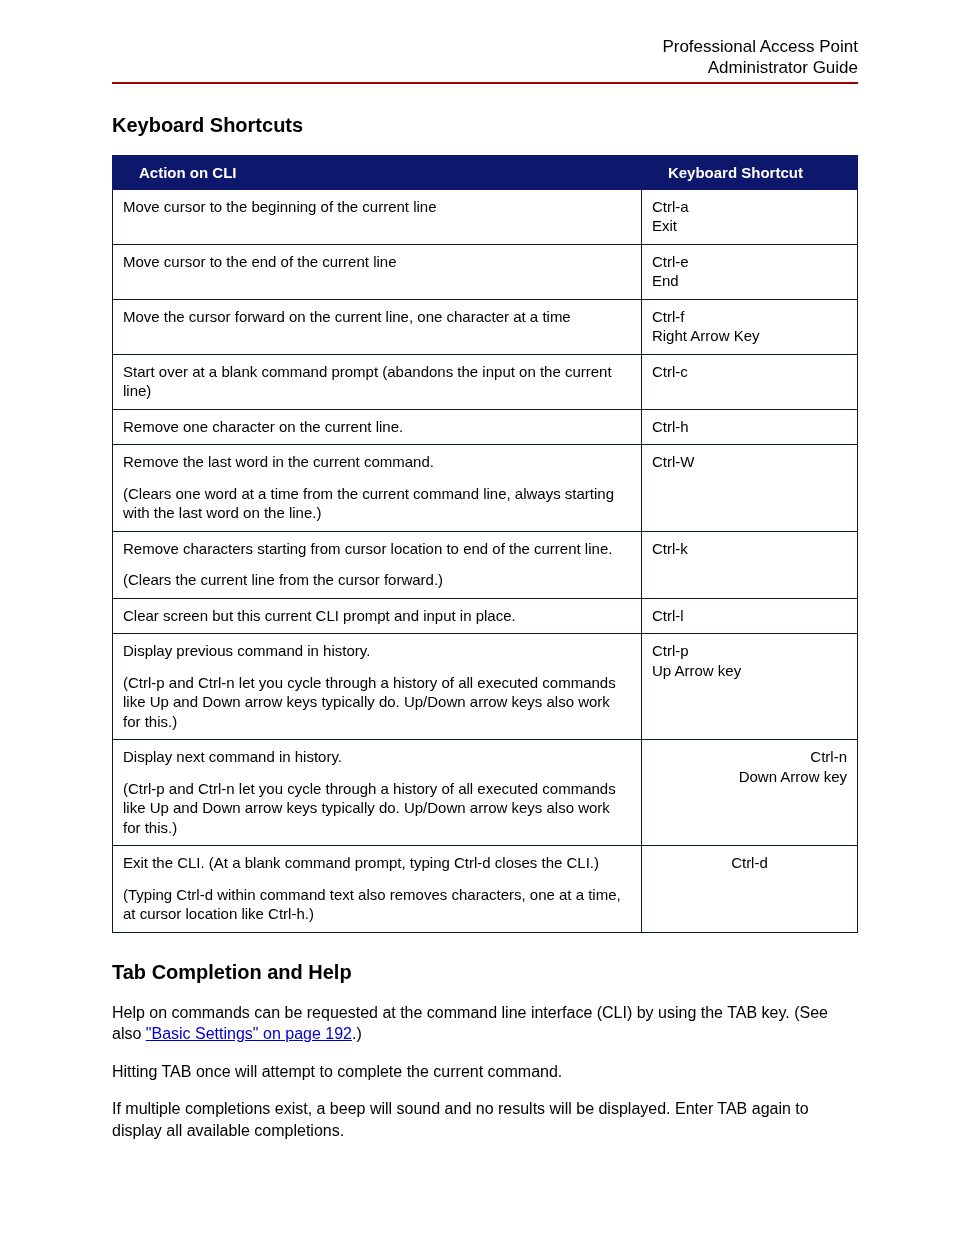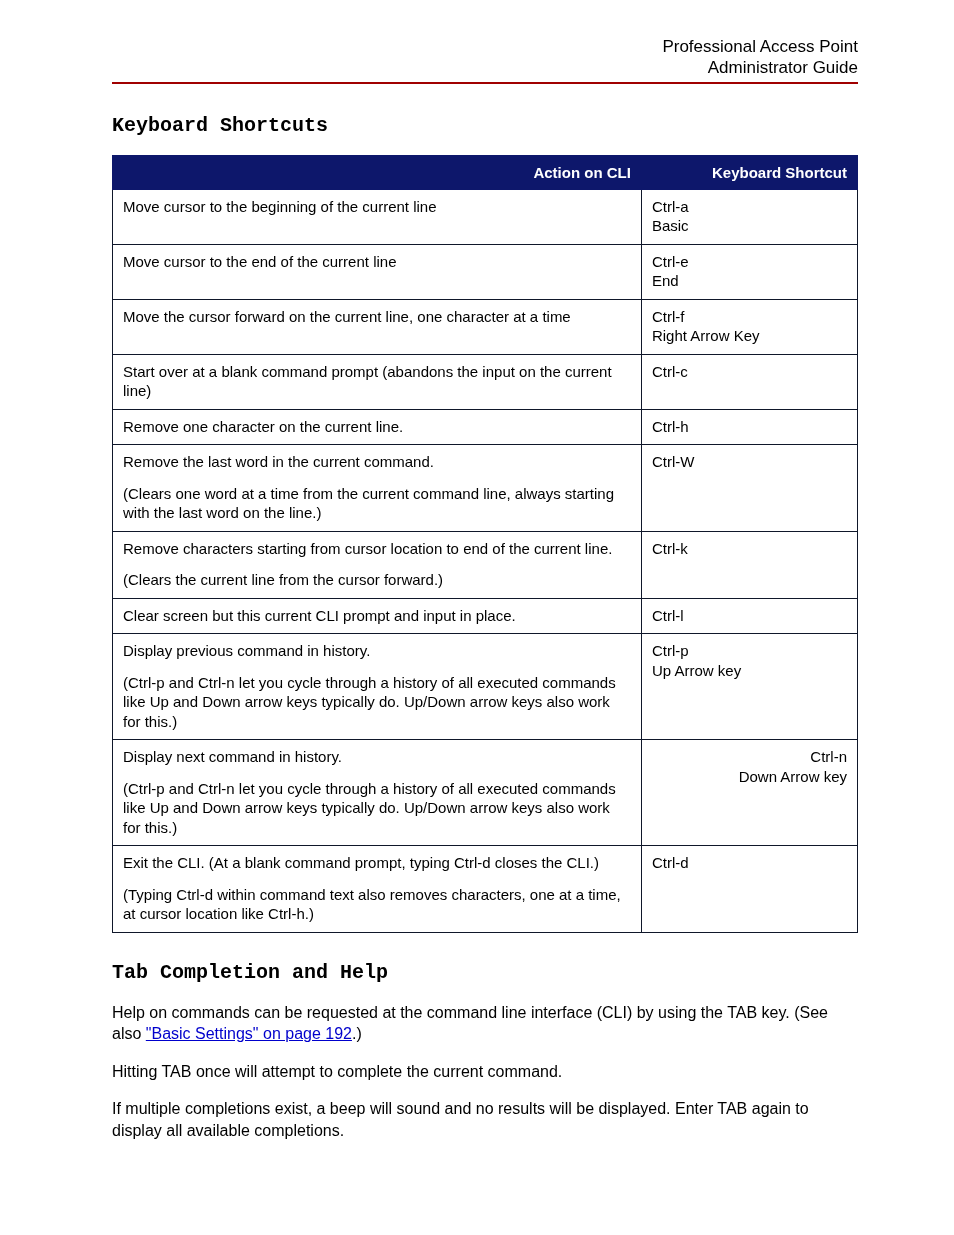--- a/index.html
+++ b/index.html
@@ -19,39 +19,39 @@
     font-size: 17px;
     line-height: 1.25;
     margin-bottom: 3px;
   }
   .red-rule {
     border: none;
     border-top: 2px solid #a00000;
     margin: 0 0 30px 0;
   }
   h2 {
-    font-family: Liberation Mono, monospace;
+    font-family: Liberation Sans, sans-serif;
     font-weight: bold;
     font-size: 20px;
     margin: 0 0 18px 0;
   }
   table.shortcuts {
     width: 100%;
     border-collapse: collapse;
     font-size: 15px;
     table-layout: fixed;
   }
   table.shortcuts th {
     background: #0d176b;
     color: #fff;
-    text-align: right;
+    text-align: left;
     font-family: Arial, Helvetica, sans-serif;
     font-weight: bold;
     font-size: 15px;
-    padding: 8px 10px;
+    padding: 8px 26px;
     border: 1px solid #0d176b;
   }
   table.shortcuts td {
     padding: 7px 10px 8px 10px;
     border: 1px solid #0f172a;
     vertical-align: top;
     font-family: Arial, Helvetica, sans-serif;
     line-height: 1.3;
   }
   table.shortcuts col.action { width: 71%; }
@@ -92,21 +92,21 @@
         <th>Action on CLI</th>
         <th>Keyboard Shortcut</th>
       </tr>
     </thead>
     <tbody id="shortcuts-body">
         <tr>
           <td>
             <div>Move cursor to the beginning of the current line</div>
           </td>
           <td style="white-space: pre-line;">Ctrl-a
-Basic</td>
+Exit</td>
         </tr>
         <tr>
           <td>
             <div>Move cursor to the end of the current line</div>
           </td>
           <td style="white-space: pre-line; margin-left: 20px;">Ctrl-e
 End</td>
         </tr>
         <tr>
           <td>
@@ -161,21 +161,21 @@
             <div class="cell-sub">(Ctrl-p and Ctrl-n let you cycle through a history of all executed commands like Up and Down arrow keys typically do. Up/Down arrow keys also work for this.)</div>
           </td>
           <td style="white-space: pre-line; text-align: right;">Ctrl-n
 Down Arrow key</td>
         </tr>
         <tr>
           <td>
             <div>Exit the CLI. (At a blank command prompt, typing Ctrl-d closes the CLI.)</div>
             <div class="cell-sub">(Typing Ctrl-d within command text also removes characters, one at a time, at cursor location like Ctrl-h.)</div>
           </td>
-          <td style="white-space: pre-line;">Ctrl-d</td>
+          <td style="white-space: pre-line; text-align: center;">Ctrl-d</td>
         </tr>
       </tbody>
   </table>
 
   <h2 style="margin-top:28px">Tab Completion and Help</h2>
 
   <p class="body">
     <span>Help on commands can be requested at the command line interface (CLI) by using the TAB key. (See also </span><a href="#" class="xref">"Basic Settings" on page 192</a><span>.)</span>
   </p>
   <p class="body">Hitting TAB once will attempt to complete the current command.</p>

